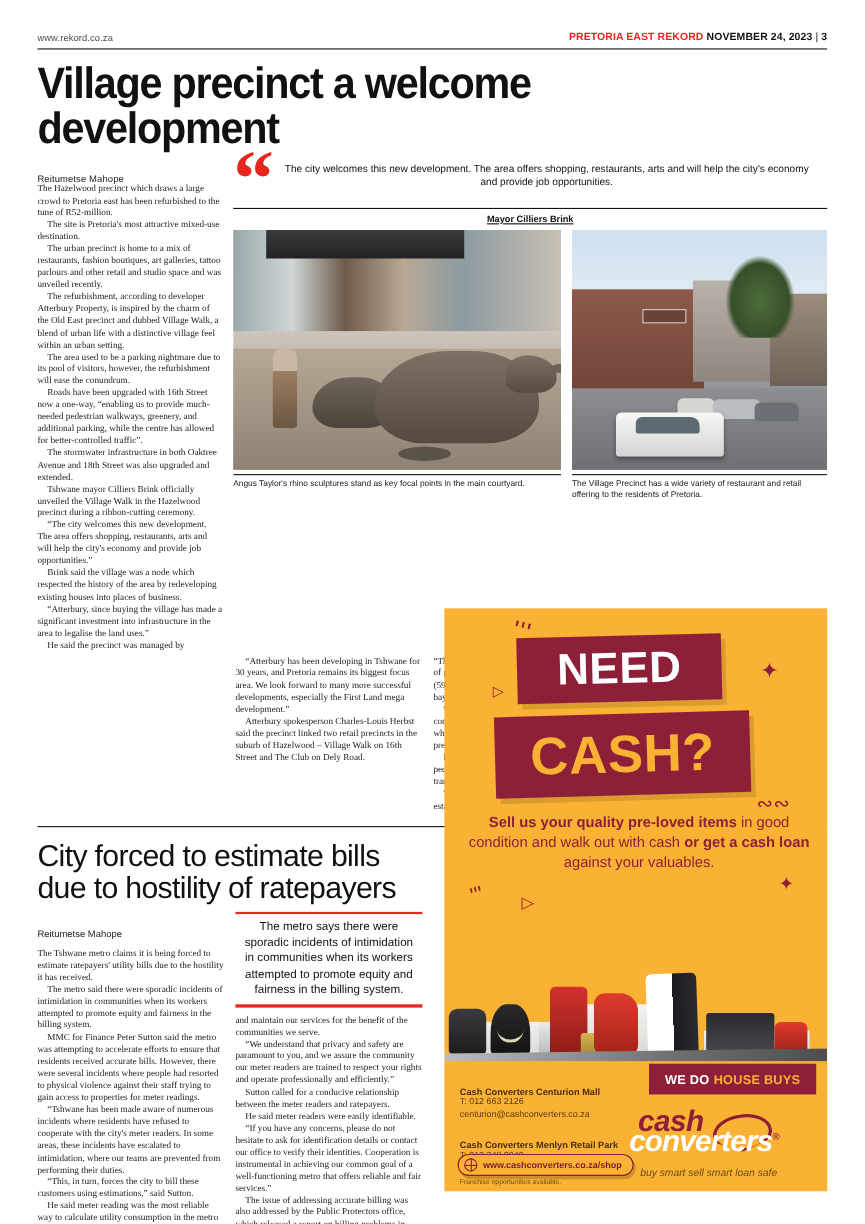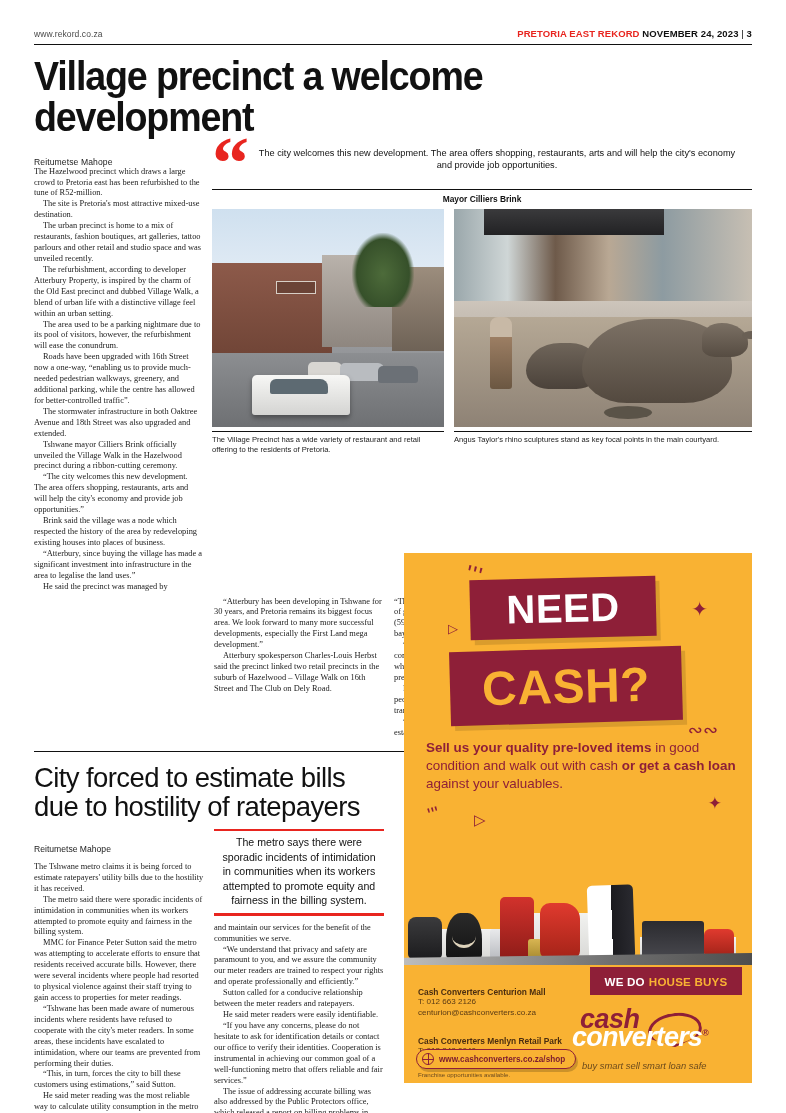--- a/index.html
+++ b/index.html
@@ -69,21 +69,21 @@
   }
   .pullquote {
     flex: 1;
     font-family: "Liberation Sans", sans-serif;
     font-size: 9.2px; line-height: 1.38; text-align: center; color: #111;
     padding: 2px 16px 0 6px;
   }
   .subcap {
     font-family: "Liberation Sans", sans-serif;
     font-weight: bold; font-size: 8.4px; text-align: center;
-    border-top: 1.2px solid #111; margin-top: 6px; padding-top: 4px; color:#111;
+    border-top: 1.2px solid #111; margin-top: 6px; padding-top: 4px; color:#111;text-decoration:underline;
   }
 
   
   .photos { display: flex; gap: 10px; margin-top: 5px; }
   .photo { position: relative; overflow: hidden; }
   .photo .cap {
     font-family: "Liberation Sans", sans-serif;
     font-size: 7.6px; line-height: 1.32; color: #222; margin-top: 4px;
     padding-top: 3px; border-top: 1.2px solid #111;
   }
@@ -243,21 +243,21 @@
   .deco.tick { left: 62px; top: 8px; font-size: 24px; transform: rotate(14deg); letter-spacing:1px;}
   .deco.tri1 { left: 44px; top: 68px; font-size: 13px; }
   .deco.star1 { right: 44px; top: 44px; font-size: 20px; }
   .deco.wave { right: 34px; top: 166px; font-size: 18px; }
   .deco.tri2 { left: 70px; top: 258px; font-size: 15px; }
   .deco.tick2 { left: 24px; top: 250px; font-size: 20px; transform: rotate(-16deg); }
   .deco.star2 { right: 30px; top: 240px; font-size: 17px; }
 
   .ad-copy {
     position: absolute; left: 22px; top: 186px; width: 310px;
-    font-size: 13.4px; line-height: 1.36; color:#8e1f38;
+    font-size: 13.4px; line-height: 1.36; color:#8e1f38;text-align:center;
   }
   .ad-copy b { font-weight: bold; }
   .ad-copy .lite { color:#8e1f38; }
 
   
   .shelf { position:absolute; left:0; right:0; top: 278px; height: 128px; }
   .shelf .plinth {
     position:absolute; bottom: 0; background: linear-gradient(#f2f2f0,#d9d9d6);
   }
   .shelf .p1 { left: 18px; width: 96px; height: 30px; }
@@ -380,48 +380,48 @@
     <div class="pullwrap">
       <div class="quote-row">
         <div class="quote-mark">
           <div class="qm">“</div>
         </div>
         <div class="pullquote">The city welcomes this new development. The area offers shopping, restaurants, arts and will help the city's economy and provide job opportunities.</div>
       </div>
       <div class="subcap">Mayor Cilliers Brink</div>
 
       <div class="photos">
+        <div class="photo ph-b">
+          <div class="img">
+            <div class="shopfront"></div>
+            <div class="awn"></div>
+            <div class="ground"></div>
+            <div class="person"></div>
+            <div class="rhino-small"></div>
+            <div class="rhino-big"></div>
+            <div class="manhole"></div>
+          </div>
+          <div class="cap">Angus Taylor's rhino sculptures stand as key focal points in the main courtyard.</div>
+        </div>
+
         <div class="photo ph-a">
           <div class="img">
             <div class="bldg"></div>
             <div class="bldg2"></div>
             <div class="bldg3"></div>
             <div class="tree"></div>
             <div class="sign"></div>
             <div class="road"></div>
             <div class="car s3"></div>
             <div class="car s1"></div>
             <div class="car s2"></div>
             <div class="car white"></div>
           </div>
           <div class="cap">The Village Precinct has a wide variety of restaurant and retail offering to the residents of Pretoria.</div>
         </div>
-
-        <div class="photo ph-b">
-          <div class="img">
-            <div class="shopfront"></div>
-            <div class="awn"></div>
-            <div class="ground"></div>
-            <div class="person"></div>
-            <div class="rhino-small"></div>
-            <div class="rhino-big"></div>
-            <div class="manhole"></div>
-          </div>
-          <div class="cap">Angus Taylor's rhino sculptures stand as key focal points in the main courtyard.</div>
-        </div>
       </div>
     </div>
   </div>
 
   <div class="art1-grid" style="margin-top:4px">
     <div class="col" style="visibility:hidden"></div>
     <div class="col">
       <p>“Atterbury has been developing in Tshwane for 30 years, and Pretoria remains its biggest focus area. We look forward to many more successful developments, especially the First Land mega development.”</p>
       <p>Atterbury spokesperson Charles-Louis Herbst said the precinct linked two retail precincts in the suburb of Hazelwood – Village Walk on 16th Street and The Club on Dely Road.</p>
     </div>

